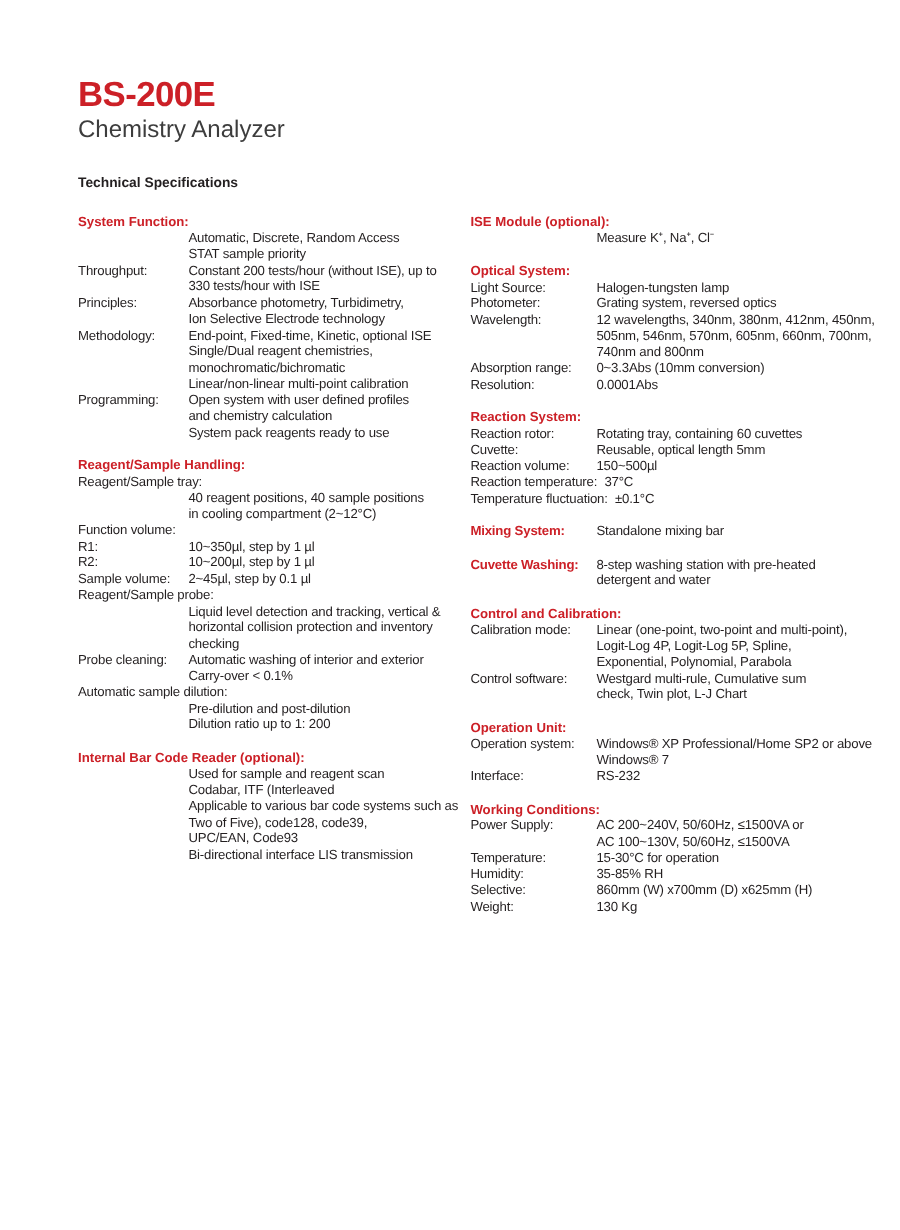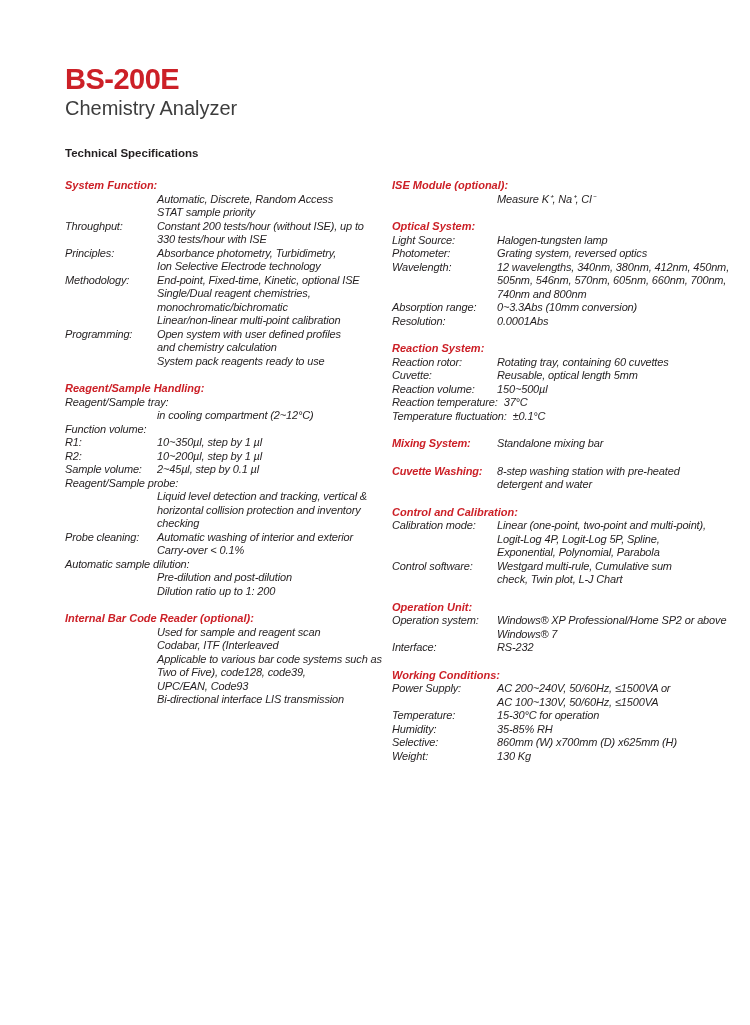--- a/index.html
+++ b/index.html
@@ -16,21 +16,21 @@
   }
   .subtitle{
     font-size:20px;line-height:24px;font-weight:normal;margin:2px 0 0 0;color:#3d3d3d;
   }
   .tech-title{
     margin-top:26px;font-size:11.5px;line-height:14px;font-weight:bold;color:#231f20;
   }
   .columns{display:flex;margin-top:19px;}
   .col-left{flex:none;width:327px;}
   .col-right{flex:1;min-width:0;}
-  .section{margin-bottom:14px;font-style:italic;}
+  .section{margin-bottom:14px;}
   .sec-heading{
     color:var(--accent,#cc2027);font-weight:bold;
     font-size:11px;line-height:13.5px;white-space:nowrap;
   }
   .row{display:flex;font-size:11px;line-height:13.5px;letter-spacing:-0.15px;white-space:nowrap;}
   .row .lbl{flex:none;white-space:nowrap;padding-right:6px;}
   .col-left .row .lbl{min-width:92px;}
   .col-right .row .lbl{min-width:105px;}
   .col-left .row .lbl{box-sizing:border-box;}
   .col-right .row .lbl{box-sizing:border-box;}
@@ -103,20 +103,24 @@
             </div>
           </div>
           <div class="section">
             <div class="sec-heading">Reagent/Sample Handling:</div>
             <div class="row">
               <span class="lbl">Reagent/Sample tray:</span>
               <span class="val"></span>
             </div>
             <div class="row">
               <span class="lbl"></span>
+              <span class="val">40 reagent positions, 40 sample positions</span>
+            </div>
+            <div class="row">
+              <span class="lbl"></span>
               <span class="val">in cooling compartment (2~12°C)</span>
             </div>
             <div class="row">
               <span class="lbl">Function volume:</span>
               <span class="val"></span>
             </div>
             <div class="row">
               <span class="lbl">R1:</span>
               <span class="val">10~350µl, step by 1 µl</span>
             </div>

